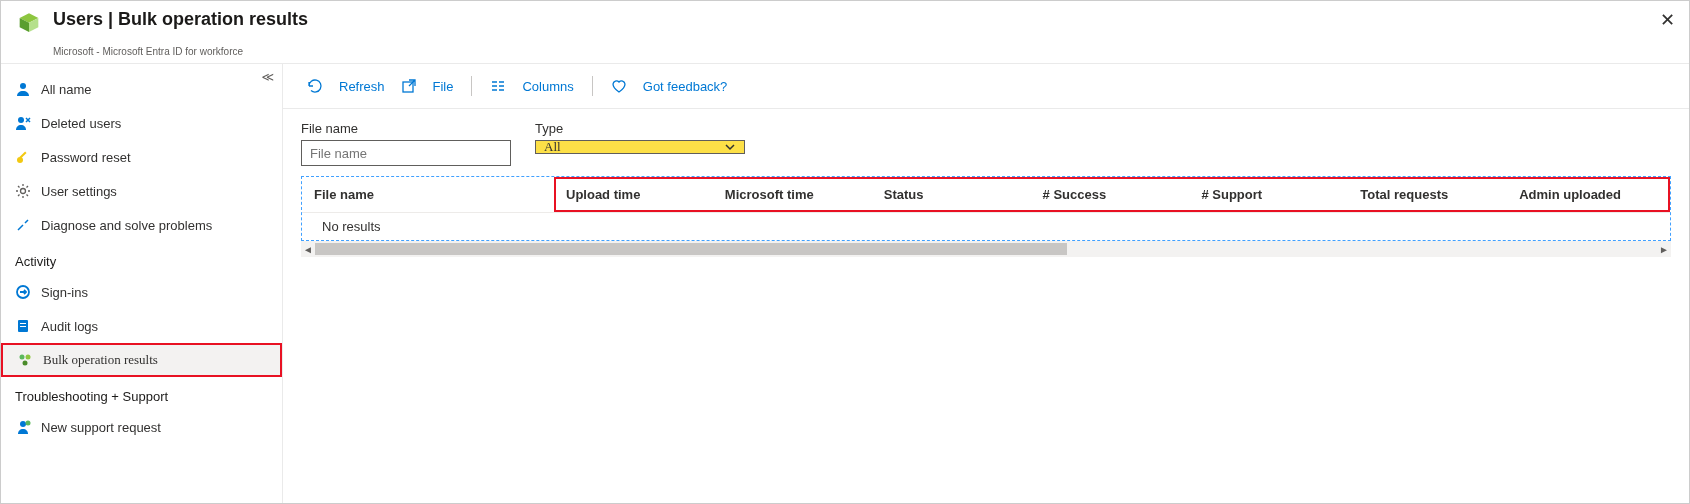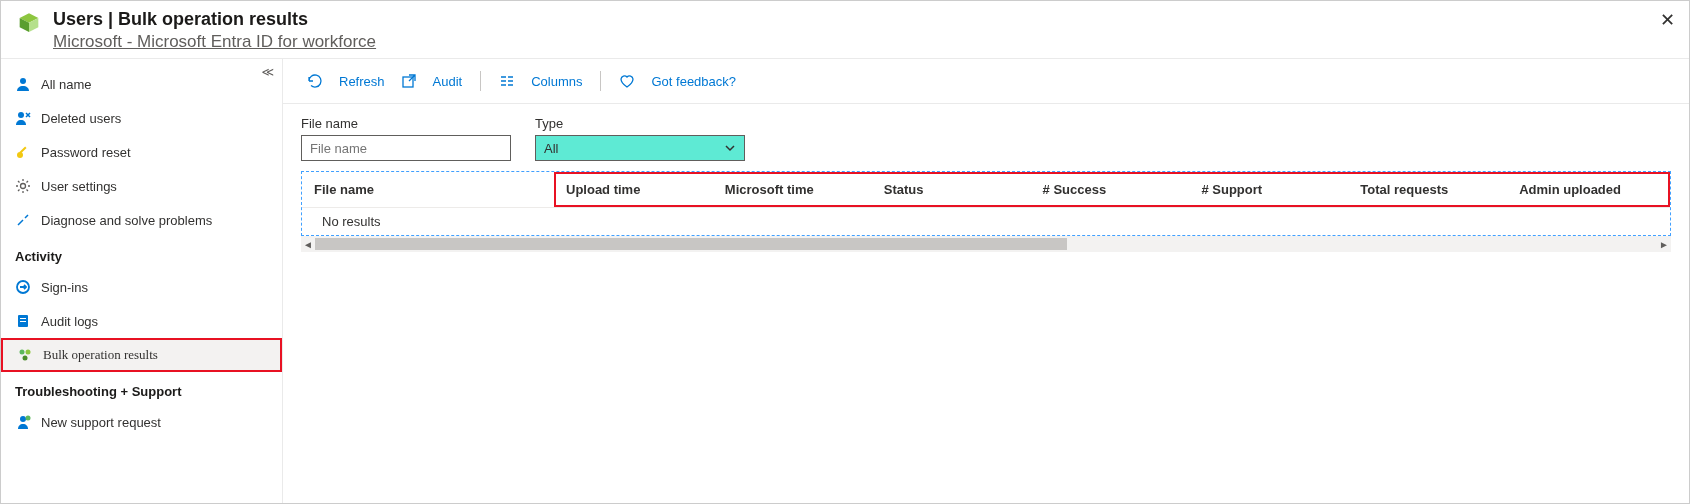--- a/index.html
+++ b/index.html
@@ -25,24 +25,23 @@
       margin-right: 10px;
       margin-top: 2px;
     }
     .header-text { flex: 1; }
     .header-title {
       font-size: 18px;
       font-weight: 600;
       color: #1b1a19;
     }
     .header-subtitle {
-      font-size: 17px;
+      font-size: 10px;
       color: #605e5c;
-      margin-top: 2px;
-      text-decoration: underline;
+      margin-top: 16px;
     }
     .close-btn {
       position: absolute;
       top: 10px; right: 14px;
       font-size: 18px;
       color: #323130;
       cursor: pointer;
       line-height: 1;
     }
     .layout { display: flex; height: calc(100% - 50px); }
@@ -75,21 +74,21 @@
     }
     .nav-icon {
       width: 16px; height: 16px;
       margin-right: 10px;
       flex-shrink: 0;
       display: inline-flex;
       align-items: center;
       justify-content: center;
     }
     .nav-section {
-      font-weight: 700;
+      font-weight: 400;
       font-size: 13px;
       padding: 12px 14px 6px 14px;
       color: #1b1a19;
     }
     .main { flex: 1; display: flex; flex-direction: column; }
     .toolbar {
       display: flex;
       align-items: center;
       gap: 4px;
       padding: 10px 18px;
@@ -124,29 +123,30 @@
     .filter-input {
       width: 210px;
       height: 26px;
       border: 1px solid #605e5c;
       padding: 0 8px;
       font-size: 13px;
       font-family: inherit;
     }
     .filter-select {
       width: 210px;
-      height: 26px;
+      height: 14px;
       border: 1px solid #605e5c;
       padding: 0 8px 0 8px;
       font-size: 13px;
       display: flex;
       align-items: center;
       justify-content: space-between;
       cursor: pointer;
-      background: #5eead4;
+      background: #fde047;
+      font-family: Liberation Serif, serif;
     }
     .table-wrap {
       margin: 0 18px;
       border: 1px dashed #40a0ff;
     }
     .table-header {
       display: flex;
       align-items: center;
       height: 36px;
       font-weight: 600;
@@ -315,21 +315,21 @@
         <svg viewBox="0 0 16 16" fill="none" stroke="#0078d4" stroke-width="1.3">
             <path d="M2 8a6 6 0 1 1 2 4.5M2 8V4M2 8h4"></path>
           </svg>
         <span>Refresh</span>
       </div>
       <div class="tb-btn">
         <svg viewBox="0 0 16 16" fill="none" stroke="#0078d4" stroke-width="1.3">
             <rect x="2" y="4" width="10" height="10"></rect>
             <path d="M8 2h6v6M14 2L8 8"></path>
           </svg>
-        <span>Audit</span>
+        <span>File</span>
       </div>
       <div class="tb-sep"></div>
       <div class="tb-btn">
         <svg viewBox="0 0 16 16" fill="none" stroke="#0078d4" stroke-width="1.5">
             <path d="M2 4h5M2 8h5M2 12h5M9 4h5M9 8h5M9 12h5"></path>
           </svg>
         <span>Columns</span>
       </div>
       <div class="tb-sep"></div>
       <div class="tb-btn">

